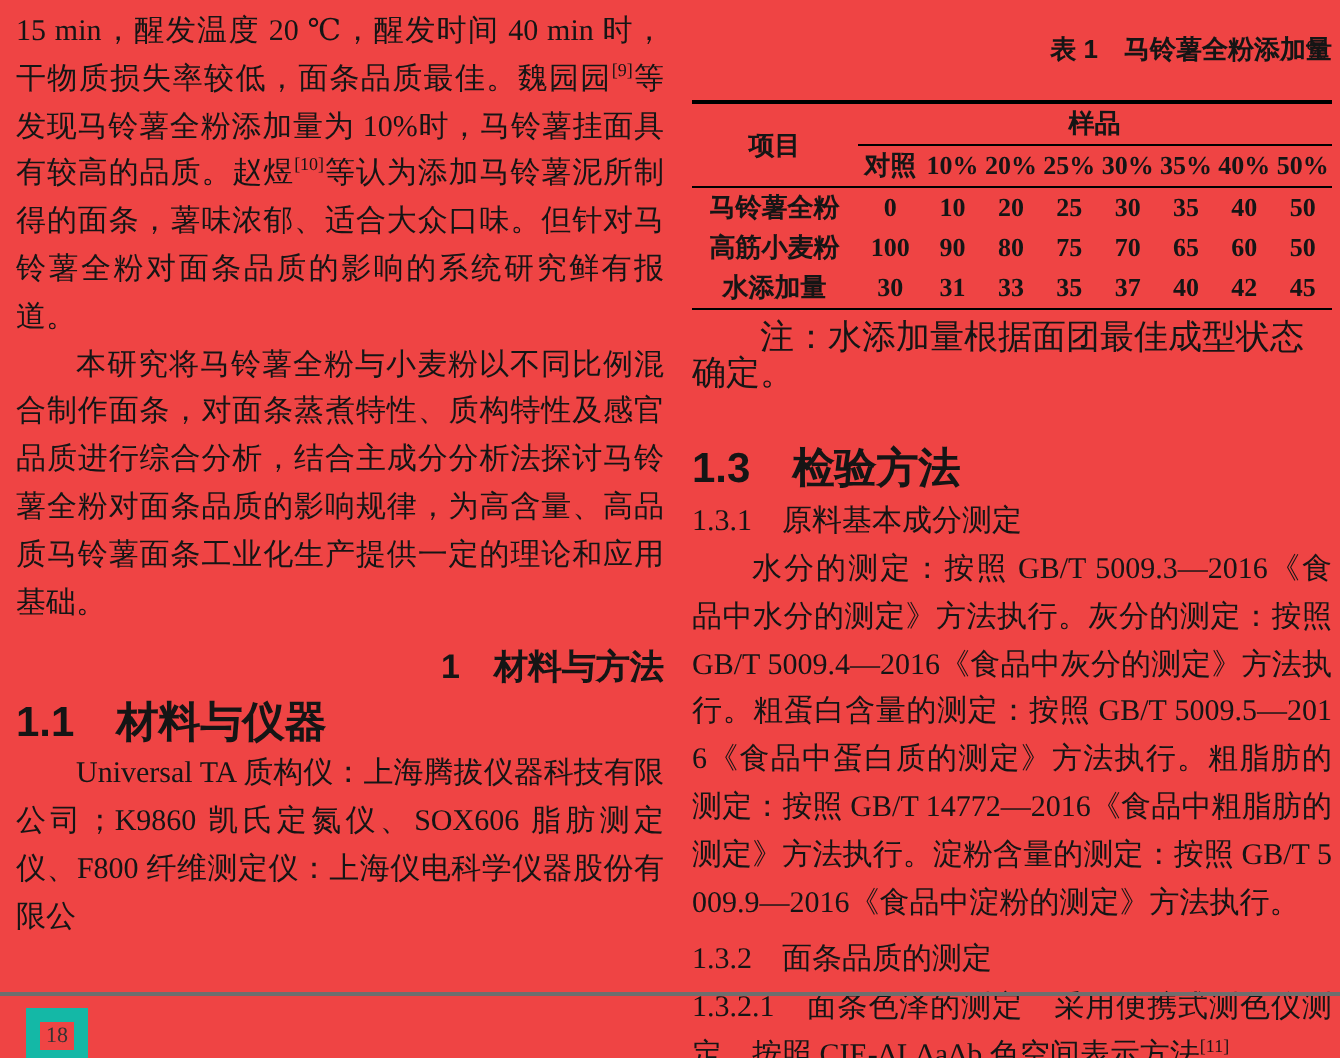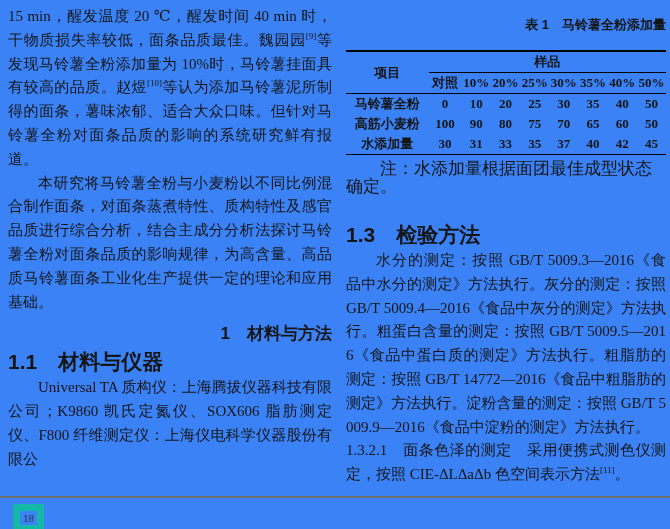--- a/index.html
+++ b/index.html
@@ -1,17 +1,17 @@
 <!DOCTYPE html>
 <html><head>
 <meta charset="utf-8">
 <style>
   html,body { margin:0; padding:0; background:#ffffff; }
   .page {
-    position:relative; width:670px; height:529px; background:#3b82f6;
+    position:relative; width:670px; height:529px; background:#ef4444;
     font-family:"Liberation Serif","DejaVu Serif",serif;
     color:#151515; overflow:hidden;
   }
   .col { position:absolute; top:0; }
   .col-left  { left:8px;  width:324px; }
   .col-right { left:346px; width:320px; }
 
   p.body {
     margin:0; font-size:15px; line-height:23.8px;
     text-align:justify; text-justify:inter-ideograph;
@@ -150,23 +150,25 @@
           <td>45</td>
         </tr>
       </tbody>
     </table>
 
     <p class="tbl-note">注：水添加量根据面团最佳成型状态确定。</p>
 
     <div class="gap-after-table"></div>
 
     <div class="h-mid">1.3　检验方法</div>
+    <div class="h-small">1.3.1　原料基本成分测定</div>
 
     <p class="body indent">水分的测定：按照 GB/T 5009.3—2016《食品中水分的测定》方法执行。灰分的测定：按照 GB/T 5009.4—2016《食品中灰分的测定》方法执行。粗蛋白含量的测定：按照 GB/T 5009.5—2016《食品中蛋白质的测定》方法执行。粗脂肪的测定：按照 GB/T 14772—2016《食品中粗脂肪的测定》方法执行。淀粉含量的测定：按照 GB/T 5009.9—2016《食品中淀粉的测定》方法执行。</p>
 
+    <div class="h-small">1.3.2　面条品质的测定</div>
 
     <p class="body"><span>1.3.2.1　面条色泽的测定　采用便携式测色仪测定，按照 CIE-ΔLΔaΔb 色空间表示方法</span><sup class="ref">[11]</sup><span>。</span></p>
   </div>
 
   <div class="footer-rule"></div>
   <div class="page-num-box">18</div>
 
 </div>
 
 </body></html>

